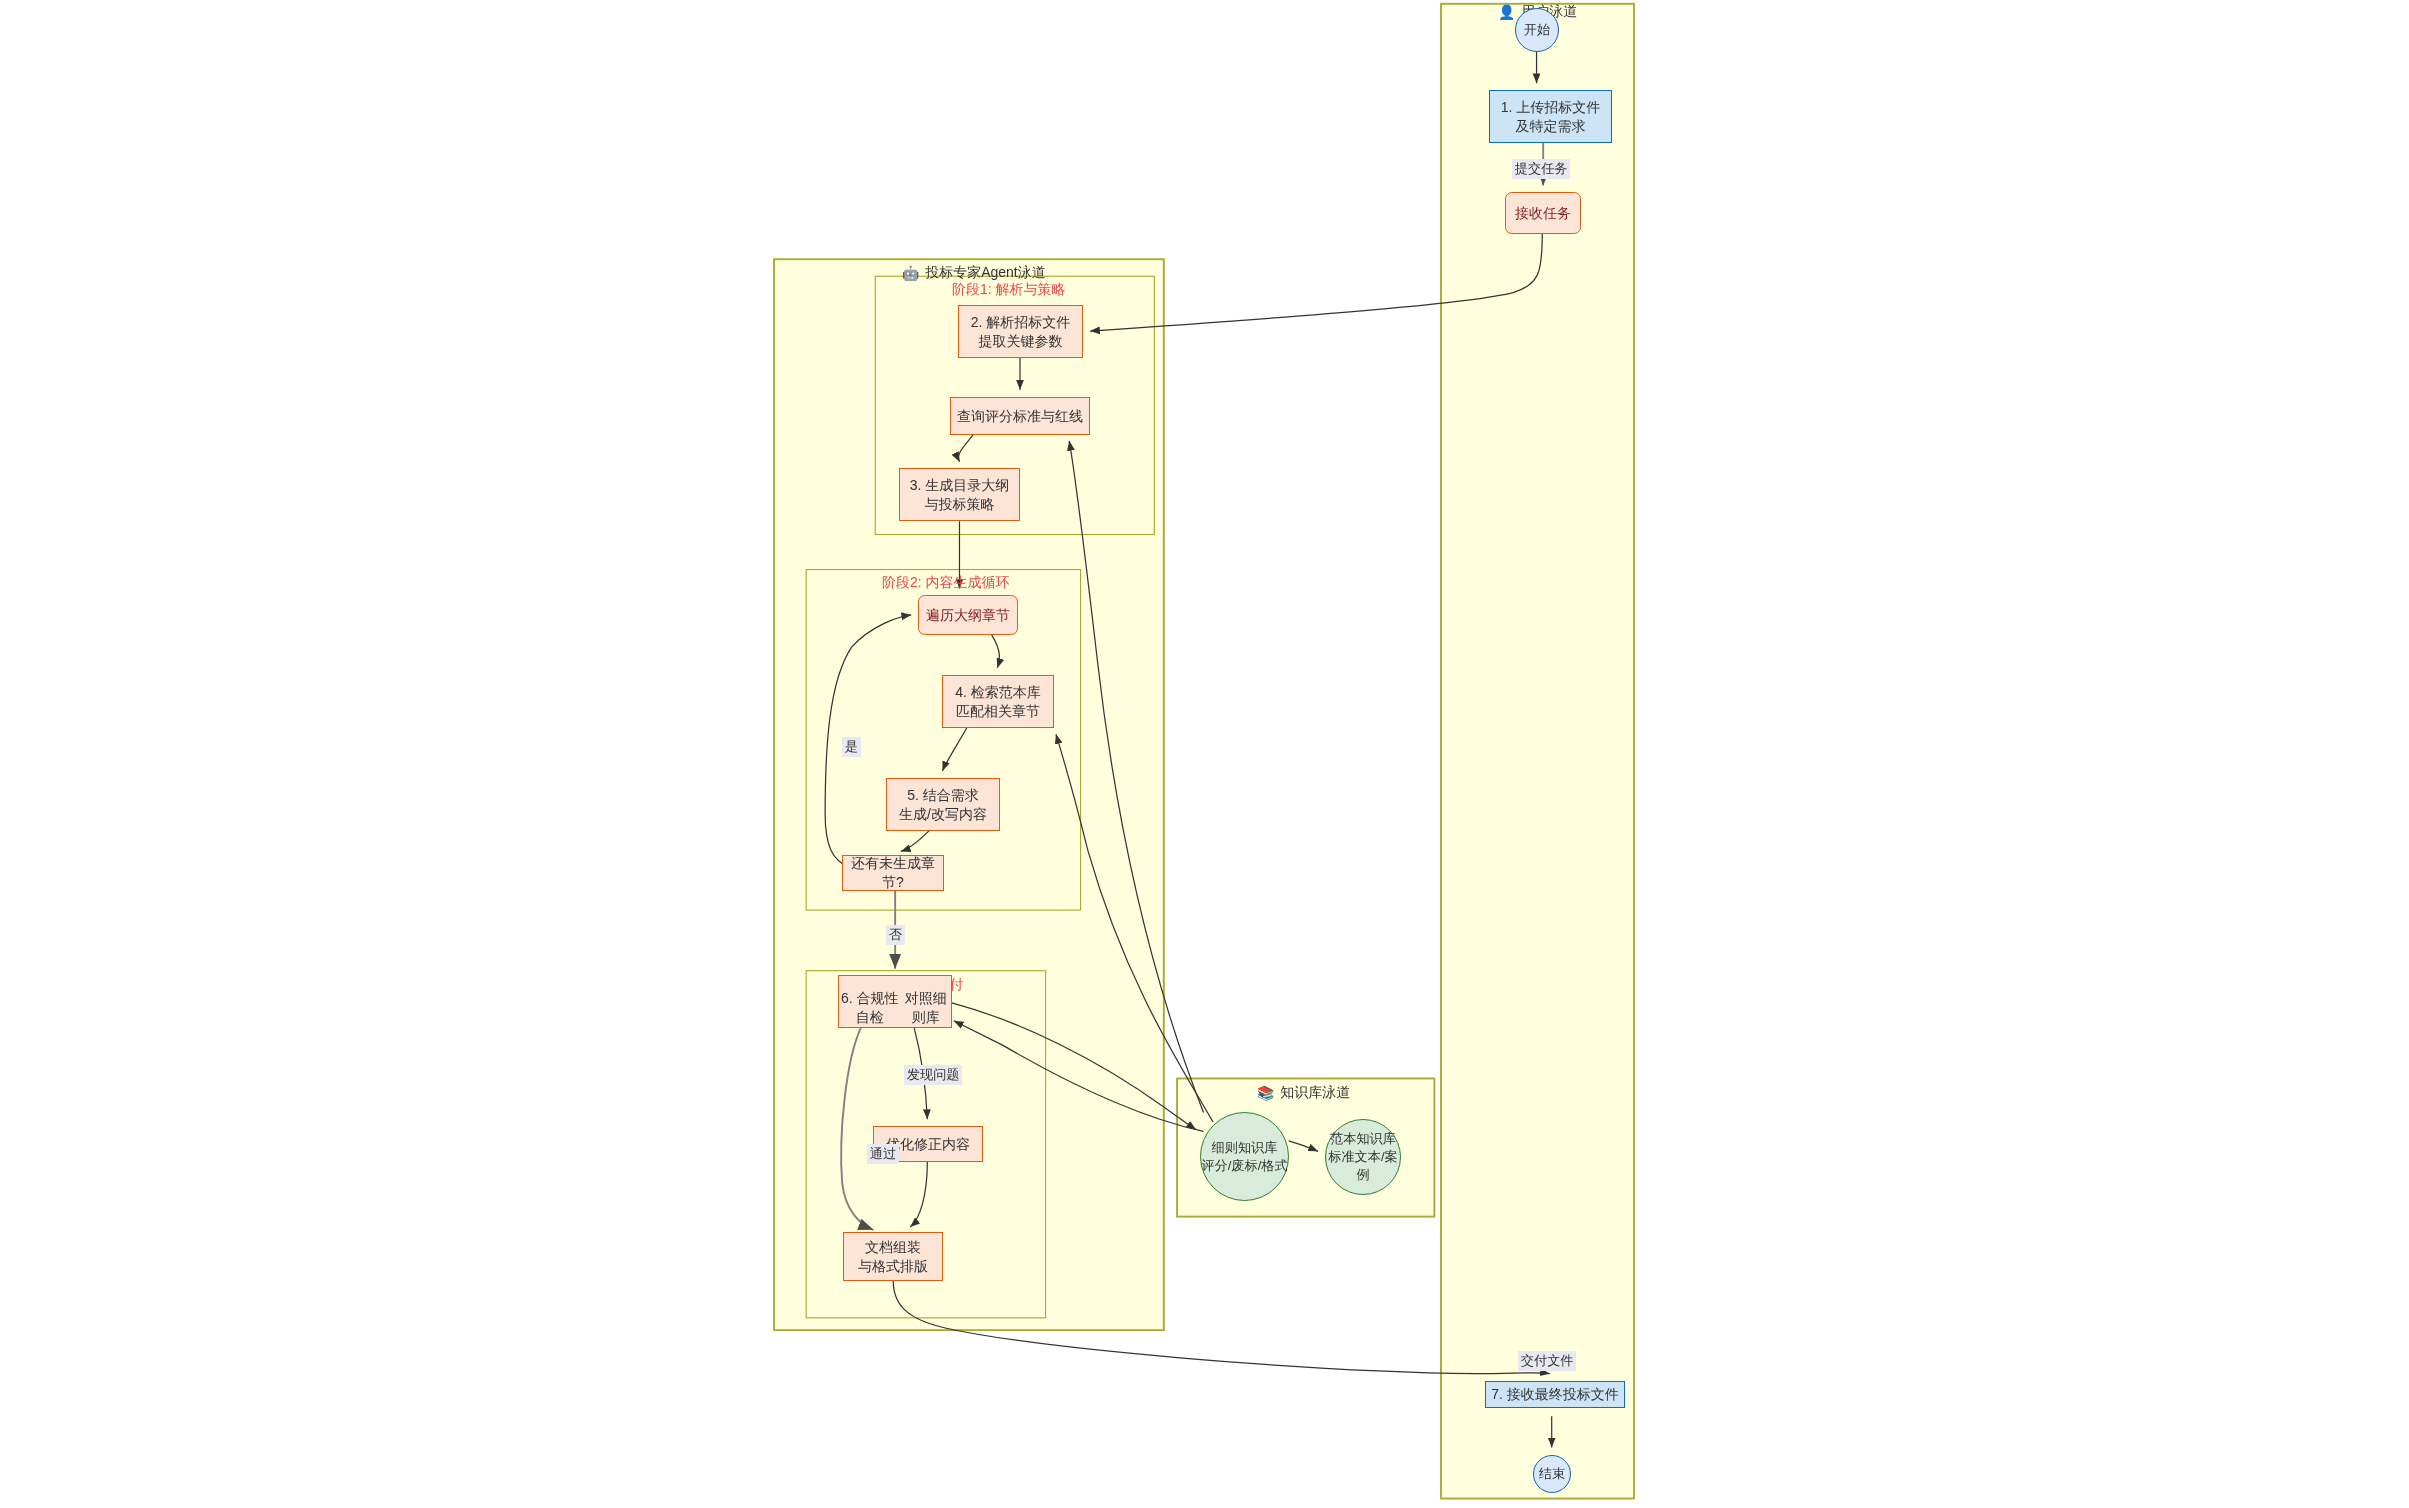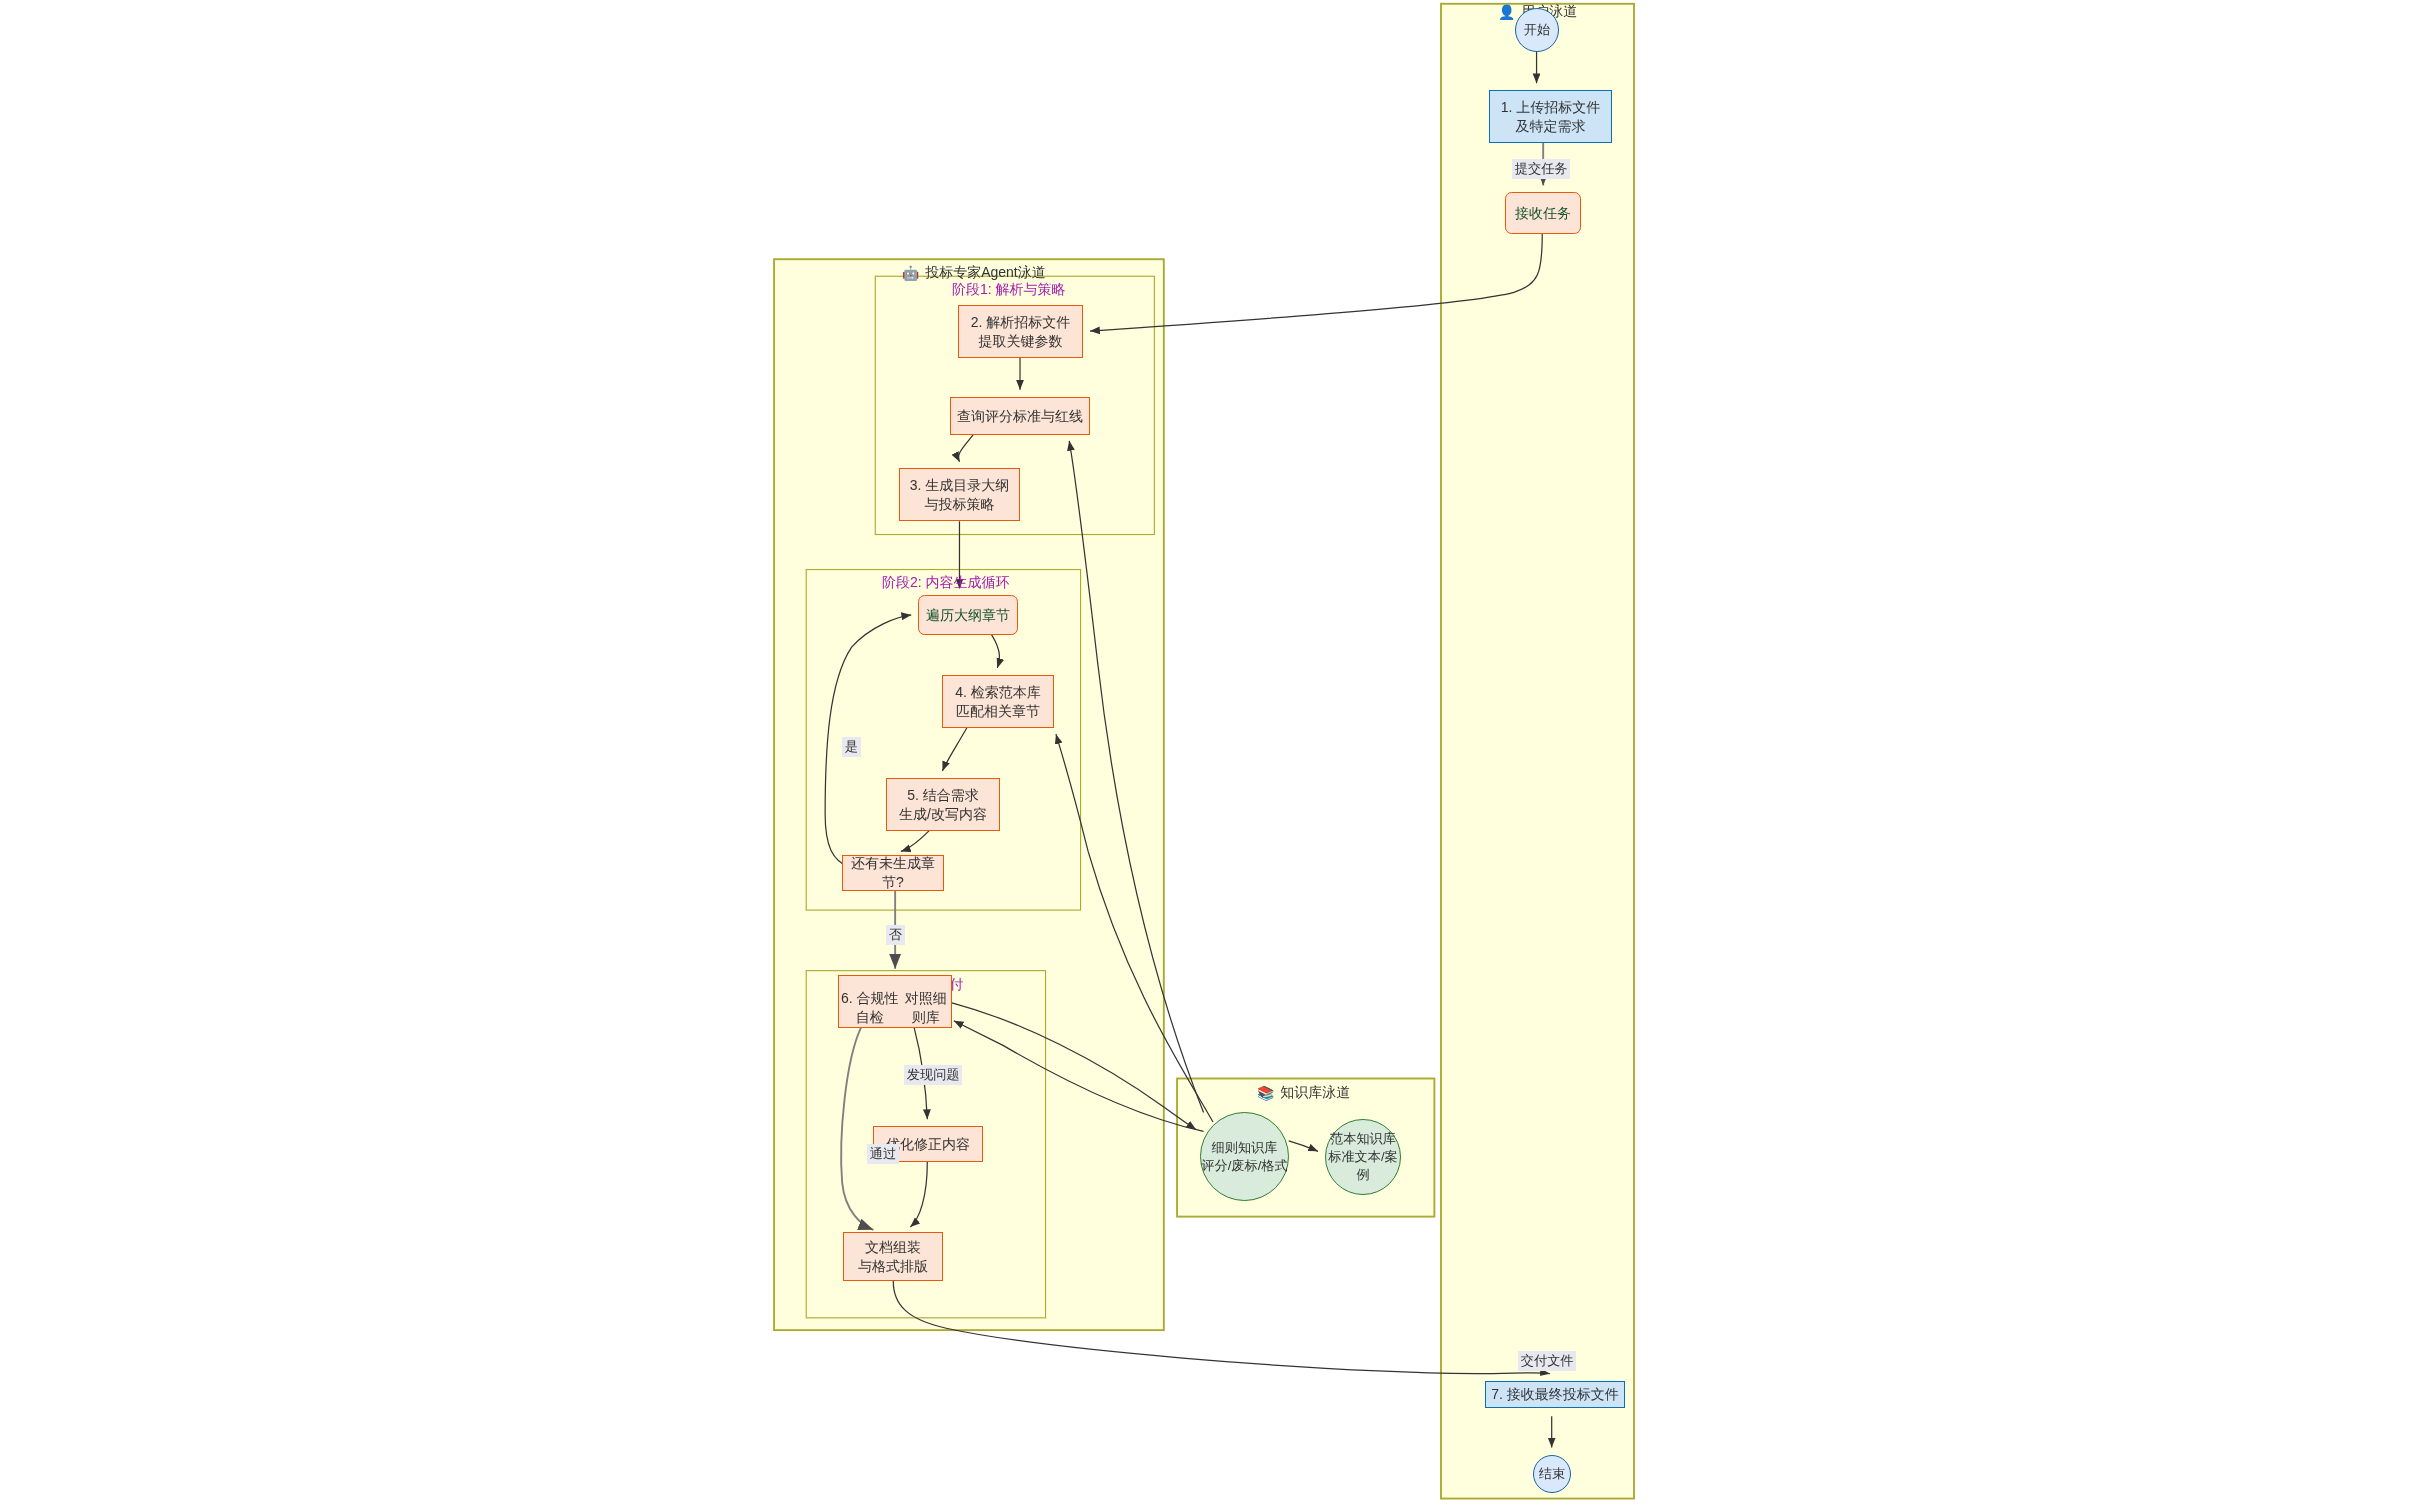--- a/index.html
+++ b/index.html
@@ -7,29 +7,29 @@
   #stage{position:relative;width:2409px;height:1508px;overflow:hidden;background:#fff;}
   svg.layer{position:absolute;left:0;top:0;width:2409px;height:1508px;overflow:visible;}
   .lane-rect{fill:#ffffde;stroke:#aaaa33;stroke-width:2px;}
   .group-rect{fill:#ffffde;stroke:#aaaa33;stroke-width:1.2px;}
   .edge{fill:none;stroke:#333333;stroke-width:1.3px;}
   .edge-thick{fill:none;stroke:#808080;stroke-width:2px;}
   .node-box{position:absolute;box-sizing:border-box;display:flex;align-items:center;
     justify-content:center;text-align:center;line-height:1.35;}
   .n-user{background:#cde4f7;border:1.9px solid #0b6fb8;color:#333;font-size:14px;}
   .n-agent{background:#fce4d6;border:1.9px solid #e8590c;color:#333;font-size:14px;}
-  .n-agent-r{background:#fce4d6;border:1.9px solid #e8590c;border-radius:6.6px;color:#14532d;font-size:14px;}
+  .n-agent-r{background:#fce4d6;border:1.9px solid #e8590c;border-radius:6.6px;color:#7f1d1d;font-size:14px;}
   .n-term{background:#dae8fc;border:1.9px solid #1565a8;border-radius:50%;color:#333;font-size:13.2px;}
   .n-kb{background:#d9ecdc;border:1.9px solid #2e7d32;border-radius:50%;color:#333;font-size:13.2px;}
   .edge-label{position:absolute;background:#e8e8f0;color:#333;font-size:13.2px;
     padding:0.9px 2.8px;white-space:nowrap;}
   .lane-head{position:absolute;display:flex;align-items:center;gap:5.7px;
     font-size:14px;color:#333;white-space:nowrap;}
   .lane-head .ic{font-size:14px;line-height:1;}
-  .grp-head{position:absolute;font-size:14px;color:#a21caf;white-space:nowrap;}
+  .grp-head{position:absolute;font-size:14px;color:#ef4444;white-space:nowrap;}
 </style>
 </head>
 <body>
 
 <div id="stage">
 
   <svg class="layer" viewBox="0 0 2546 1594" width="2409" height="1508">
     <defs>
       <marker id="ah" markerWidth="9" markerHeight="9" refX="8" refY="3.2" orient="auto" markerUnits="strokeWidth">
         <path d="M0,0 L8,3.2 L0,6.4 z" fill="#333333"></path>

